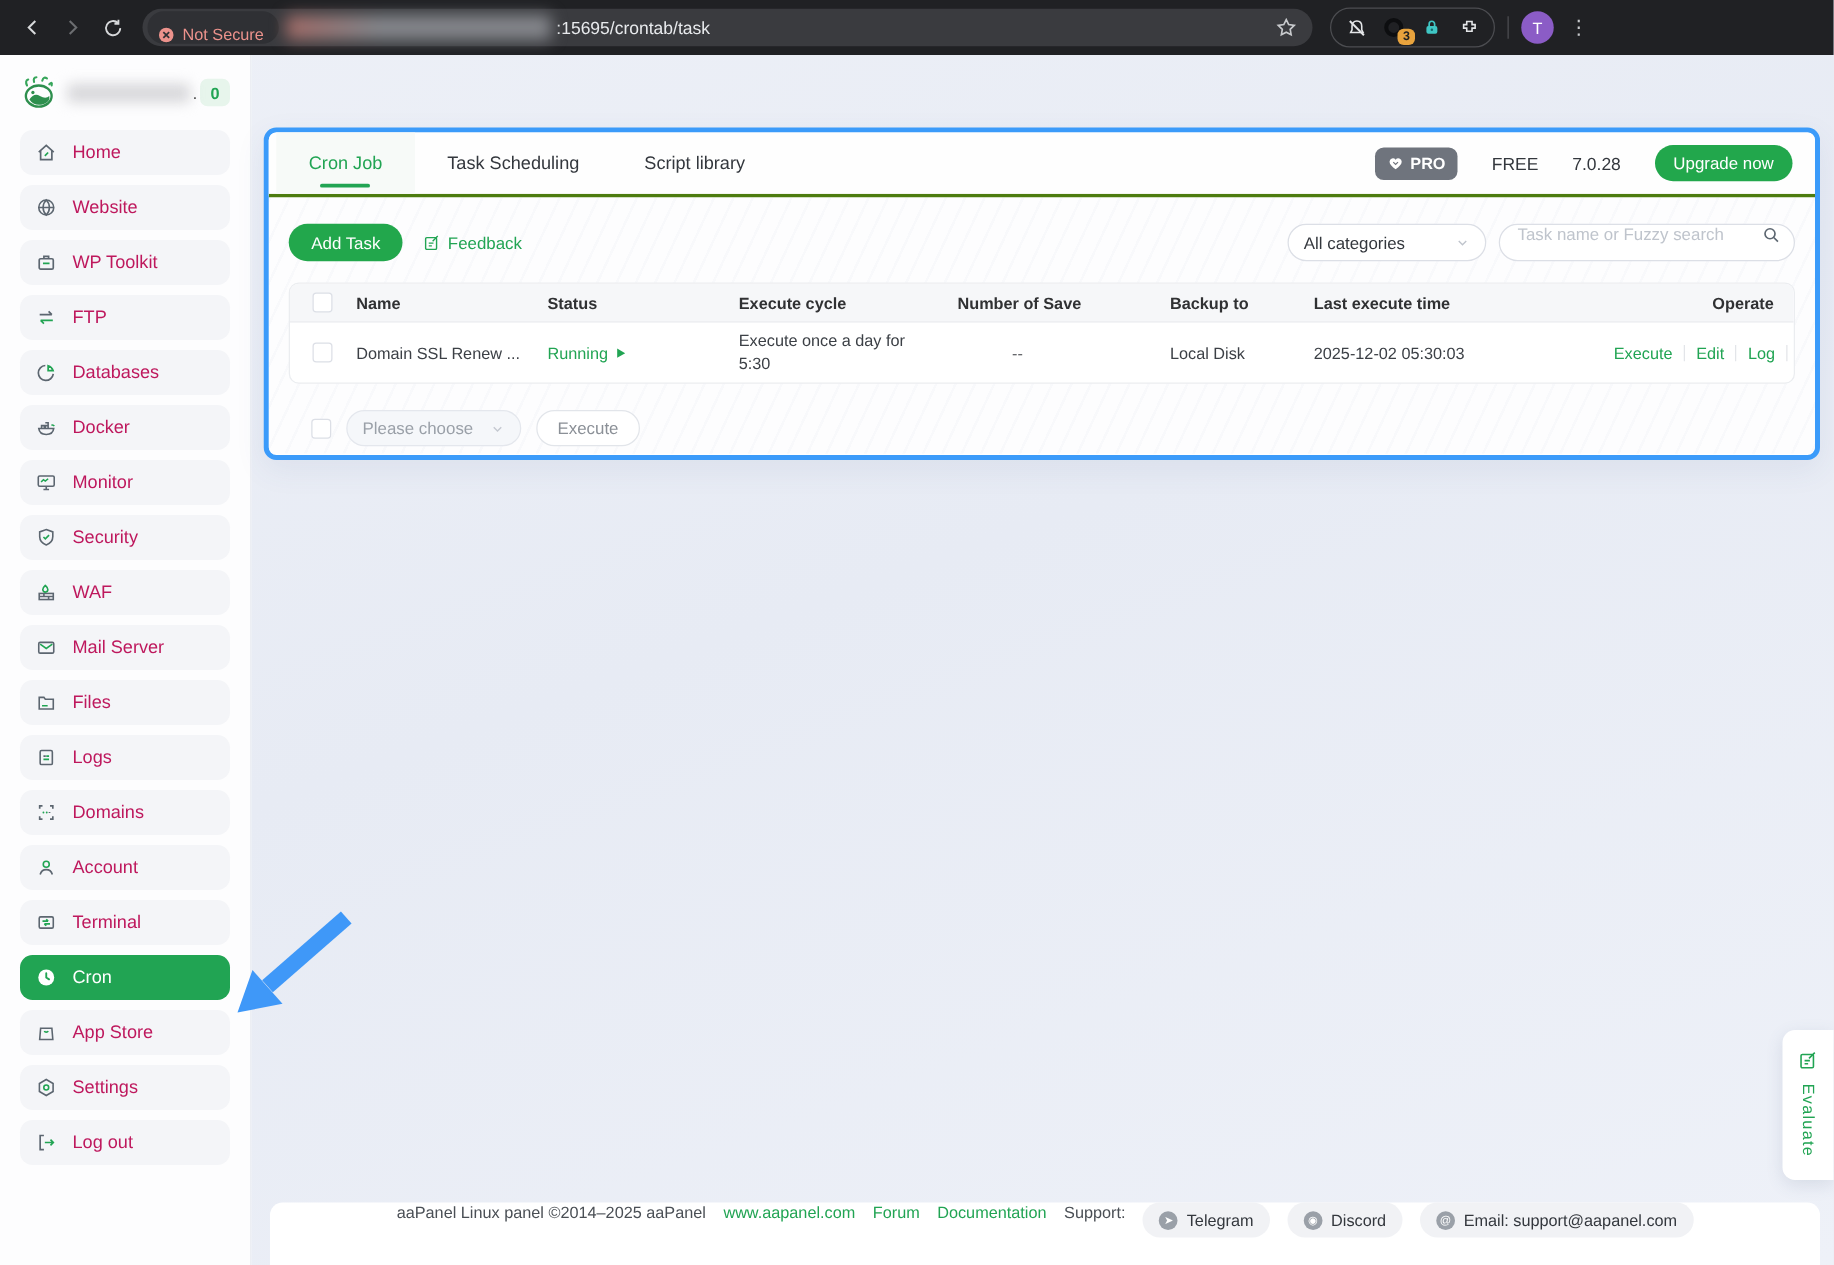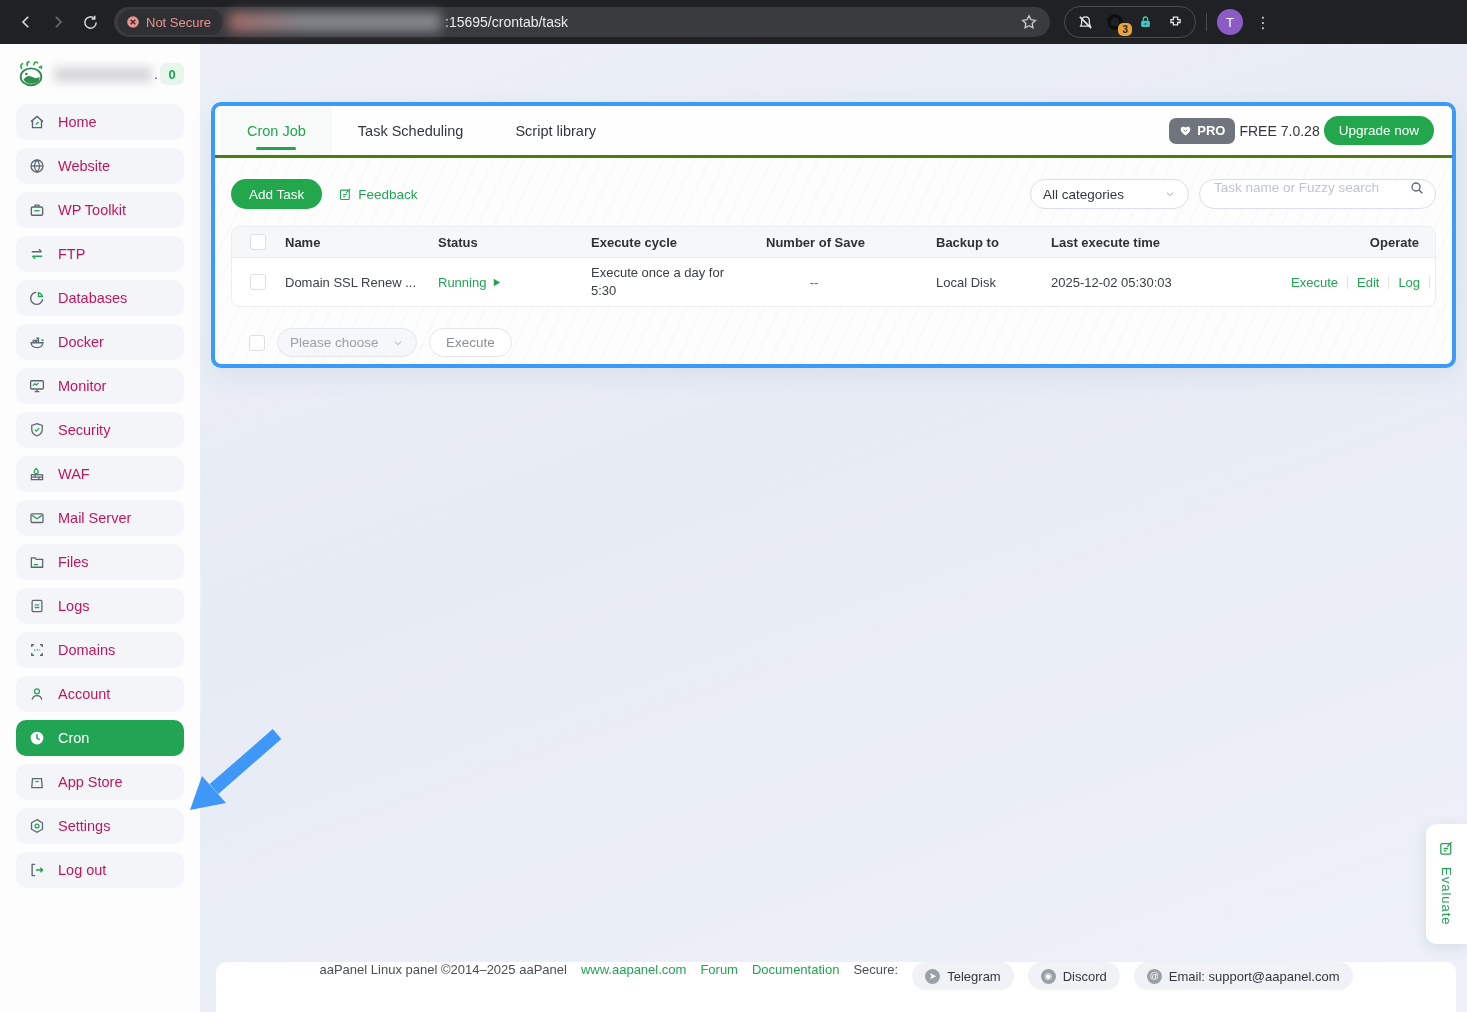--- a/index.html
+++ b/index.html
@@ -3,21 +3,21 @@
 <meta charset="utf-8">
 <style>
   * { margin:0; padding:0; box-sizing:border-box; }
   html,body { width:1467px; height:1012px; overflow:hidden; }
   body { font-family:"Liberation Sans","DejaVu Sans",sans-serif; position:relative; background:#e9edf5; }
 
   
   .browser-bar { position:absolute; left:0; top:0; width:1467px; height:44px; background:#202124; display:flex; align-items:center; padding:0 10px; z-index:50; }
   .nav-btn { width:32px; height:32px; display:flex; align-items:center; justify-content:center; border-radius:50%; flex:0 0 auto; }
   .omnibox { flex:0 0 auto; width:936px; height:30px; margin-left:8px; background:#3a3b3f; border-radius:15px; display:flex; align-items:center; padding:0 12px 0 4px; }
-  .notsecure-chip { display:flex; align-items:center; gap:6px; background:#2f3034; border-radius:13px; height:26px; padding:0 12px 0 8px; }
+  .notsecure-chip { display:flex; align-items:flex-end; gap:6px; background:#2f3034; border-radius:13px; height:26px; padding:0 12px 0 8px; }
   .notsecure-chip .txt { color:#ec928c; font-size:13px; }
   .blur-host { width:212px; height:20px; margin-left:6px; border-radius:4px; background:linear-gradient(90deg,#a06a66,#84868b 35%,#84868b); filter:blur(6px); }
   .url-path { color:#e8eaed; font-size:14px; margin-left:4px; white-space:nowrap; }
   .omni-star { margin-left:auto; }
   .ext-group { display:flex; align-items:center; gap:10px; border:1px solid #4c4d51; border-radius:16px; height:32px; padding:0 10px; margin-left:14px; }
   .ext-ic { position:relative; width:20px; height:20px; display:flex; align-items:center; justify-content:center; }
   .ext-badge { position:absolute; right:-7px; bottom:-4px; background:#e8a33d; color:#222; font-size:10px; font-weight:bold; border-radius:5px; padding:0 4px; line-height:13px; }
   .tb-sep { width:1px; height:18px; background:#4c4d51; margin:0 10px; }
   .avatar { width:26px; height:26px; border-radius:50%; background:#8b5cc6; color:#fff; font-size:13px; display:flex; align-items:center; justify-content:center; }
   .kebab { margin-left:12px; color:#c7c9cc; font-size:16px; letter-spacing:0; }
@@ -37,21 +37,21 @@
   .nav-item.active { background:#21a453; }
   .nav-item.active .nav-label { color:#fff; }
   .nav-ic { width:18px; height:18px; display:flex; align-items:center; justify-content:center; flex:0 0 auto; }
 
   
   .panel { position:absolute; left:211px; top:58px; width:1245px; height:266px; background:#fff; border:4px solid #3b9bfa; border-radius:10px; box-shadow:0 8px 24px rgba(60,90,140,.08); }
   .tabbar { height:52px; display:flex; align-items:stretch; background:#fefefe; border-bottom:3px solid #4d7c0f; border-radius:6px 6px 0 0; padding-left:6px; position:relative; }
   .tab { position:relative; padding:0 26px; display:flex; align-items:center; font-size:14.5px; color:#33373d; cursor:pointer; }
   .tab.active { color:#21a453; background:#f7faf8; }
   .tab.active .tab-underline { position:absolute; left:50%; transform:translateX(-50%); bottom:5px; width:40px; height:3px; border-radius:2px; background:#21a453; }
-  .tab-right { margin-left:auto; display:flex; align-items:center; gap:4px; padding-right:18px; }
+  .tab-right { margin-left:auto; display:flex; align-items:center; gap:27px; padding-right:18px; }
   .pro-badge { display:flex; align-items:center; gap:5px; background:#6f747d; color:#fff; font-size:13px; font-weight:bold; border-radius:7px; height:26px; padding:0 10px; }
   .plan-txt { color:#33373d; font-size:14px; }
   .ver-txt { color:#33373d; font-size:14px; }
   .upgrade-btn { background:#22a74c; color:#fff; font-size:13.5px; border:none; border-radius:15px; height:29px; padding:0 15px; cursor:pointer; }
 
   .panel-body { padding:21px 16px 29px 16px; height:205px;
     background:repeating-linear-gradient(115deg, rgba(120,140,180,0.035) 0 2px, transparent 2px 14px), #fdfdfe;
     border-radius:0 0 6px 6px; }
   .toolbar { display:flex; align-items:center; height:30px; }
   .add-task-btn { background:#22a74c; color:#fff; border:none; border-radius:15px; height:30px; padding:0 18px; font-size:13.5px; cursor:pointer; }
@@ -311,20 +311,30 @@
       <span class="nav-label">Domains</span>
     </div>
     <div class="nav-item">
       <span class="nav-ic">
           <svg width="18" height="18" viewBox="0 0 24 24" fill="none" stroke="#5c6670" stroke-width="1.7">
             <circle cx="12" cy="8.5" r="3.2" stroke="#21a453"></circle>
             <path d="M5.5 19.5c1-3.5 3.5-5.2 6.5-5.2s5.5 1.7 6.5 5.2"></path>
           </svg>
         </span>
       <span class="nav-label">Account</span>
+    </div>
+    <div class="nav-item">
+      <span class="nav-ic">
+          <svg width="18" height="18" viewBox="0 0 24 24" fill="none" stroke="#5c6670" stroke-width="1.7">
+            <rect x="4.5" y="6" width="15" height="12" rx="1.5"></rect>
+            <path d="M8 10.5h6M12 8.5l2 2" stroke="#21a453"></path>
+            <path d="M16 13.5h-6M12 15.5l-2-2" stroke="#21a453"></path>
+          </svg>
+        </span>
+      <span class="nav-label">Terminal</span>
     </div>
     <div class="nav-item active">
       <span class="nav-ic">
           <svg width="18" height="18" viewBox="0 0 24 24">
             <circle cx="12" cy="12" r="8.5" fill="#ffffff"></circle>
             <path d="M12 7.5V12l3 2" fill="none" stroke="#21a453" stroke-width="2" stroke-linecap="round"></path>
           </svg>
         </span>
       <span class="nav-label">Cron</span>
     </div>
@@ -471,21 +481,21 @@
         <path d="M13 9.5 19.5 3M8 12h6M8 15.5h4"></path>
       </svg>
     <span class="v-label">Evaluate</span>
   </div>
 
   <div class="footer">
     <span class="foot-txt">aaPanel Linux panel ©2014–2025 aaPanel</span>
     <span class="foot-link">www.aapanel.com</span>
     <span class="foot-link">Forum</span>
     <span class="foot-link">Documentation</span>
-    <span class="foot-txt">Secure:</span>
+    <span class="foot-txt">Support:</span>
     <div class="foot-pill">
       <span class="pc">➤</span>
       <span class="pl">Telegram</span>
     </div>
     <div class="foot-pill">
       <span class="pc">◉</span>
       <span class="pl">Discord</span>
     </div>
     <div class="foot-pill">
       <span class="pc">@</span>

